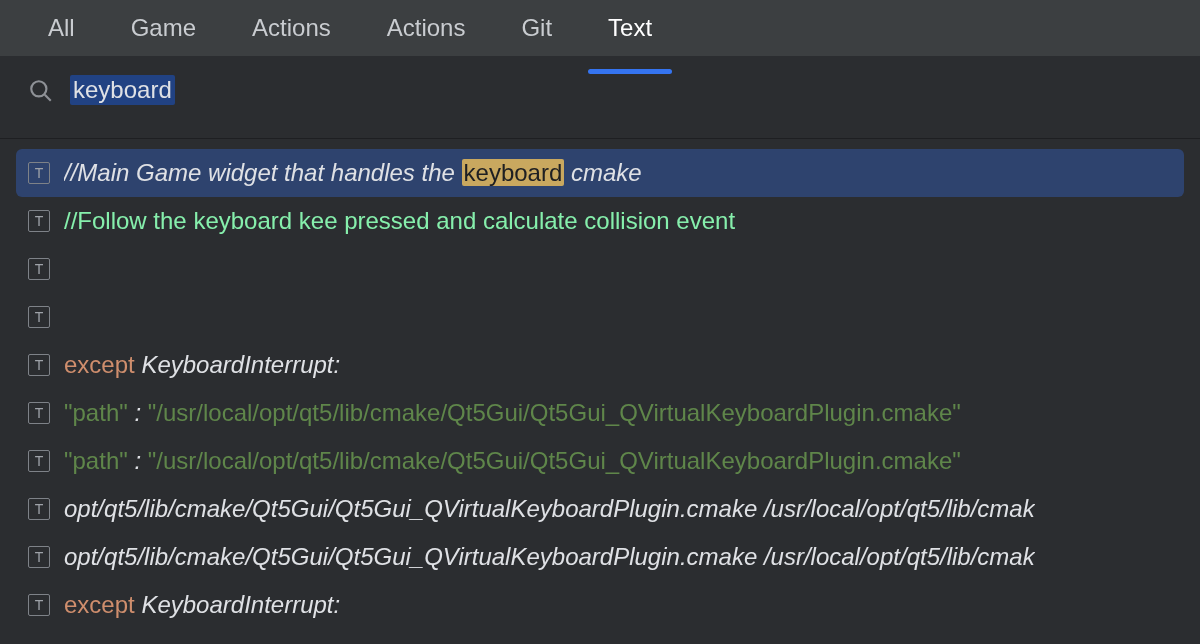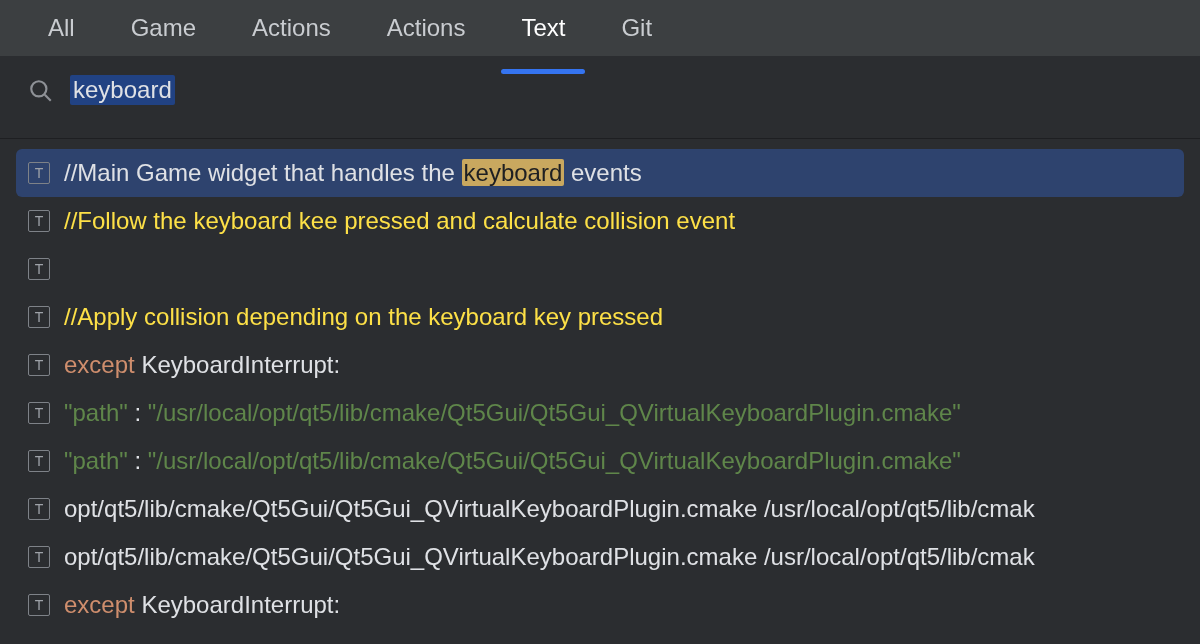--- a/index.html
+++ b/index.html
@@ -117,72 +117,71 @@
     flex-shrink: 0;
     font-family: Arial, sans-serif;
     line-height: 1;
   }
   .result .line {
     overflow: hidden;
     text-overflow: clip;
   }
 
   
-  .c-comment { color: #fde047; }
-  .c-plain   { color: #DFE1E5; }
+  .c-comment { color: #86efac; }
+  .c-plain   { color: #DFE1E5; font-style: italic; }
   .c-keyword { color: #CF8E6D; }
   .c-string  { color: #5F864A; }
   .c-match {
     background: #C9A85F;
     color: #1E1F22;
     padding: 0 2px;
     border-radius: 2px;
   }
 </style>
 </head>
 <body>
 
 <div class="tabbar" id="tabbar">
     <div class="tab">All</div>
     <div class="tab">Game</div>
     <div class="tab">Actions</div>
     <div class="tab">Actions</div>
+    <div class="tab">Git</div>
     <div class="tab active">Text</div>
-    <div class="tab">Git</div>
   </div>
 
 <div class="search-row">
   <span class="search-icon">
     <svg viewBox="0 0 24 24" fill="none" stroke="currentColor" stroke-width="2">
       <circle cx="10" cy="10" r="7"></circle>
       <line x1="21" y1="21" x2="15.5" y2="15.5"></line>
     </svg>
   </span>
   <div style="flex:1;">
     <span class="search-text-selected">keyboard</span><span class="caret"></span>
   </div>
 </div>
 
 <div class="divider"></div>
 
 <div class="results" id="results">
     <div class="result selected">
       <span class="text-icon">T</span>
-      <span class="line"><span class="c-plain">//Main Game widget that handles the </span><span class="c-match">keyboard</span><span class="c-plain"> events</span></span>
+      <span class="line"><span class="c-plain">//Main Game widget that handles the </span><span class="c-match">keyboard</span><span class="c-plain"> cmake</span></span>
     </div>
     <div class="result">
       <span class="text-icon">T</span>
       <span class="line"><span class="c-comment">//Follow the keyboard kee pressed and calculate collision event</span></span>
     </div>
     <div class="result">
       <span class="text-icon">T</span>
     </div>
     <div class="result">
       <span class="text-icon">T</span>
-      <span class="line"><span class="c-comment">//Apply collision depending on the keyboard key pressed</span></span>
     </div>
     <div class="result">
       <span class="text-icon">T</span>
       <span class="line"><span class="c-keyword">except</span><span class="c-plain"> KeyboardInterrupt:</span></span>
     </div>
     <div class="result">
       <span class="text-icon">T</span>
       <span class="line"><span class="c-string">"path" </span><span class="c-plain">: </span><span class="c-string">"/usr/local/opt/qt5/lib/cmake/Qt5Gui/Qt5Gui_QVirtualKeyboardPlugin.cmake"</span></span>
     </div>
     <div class="result">

